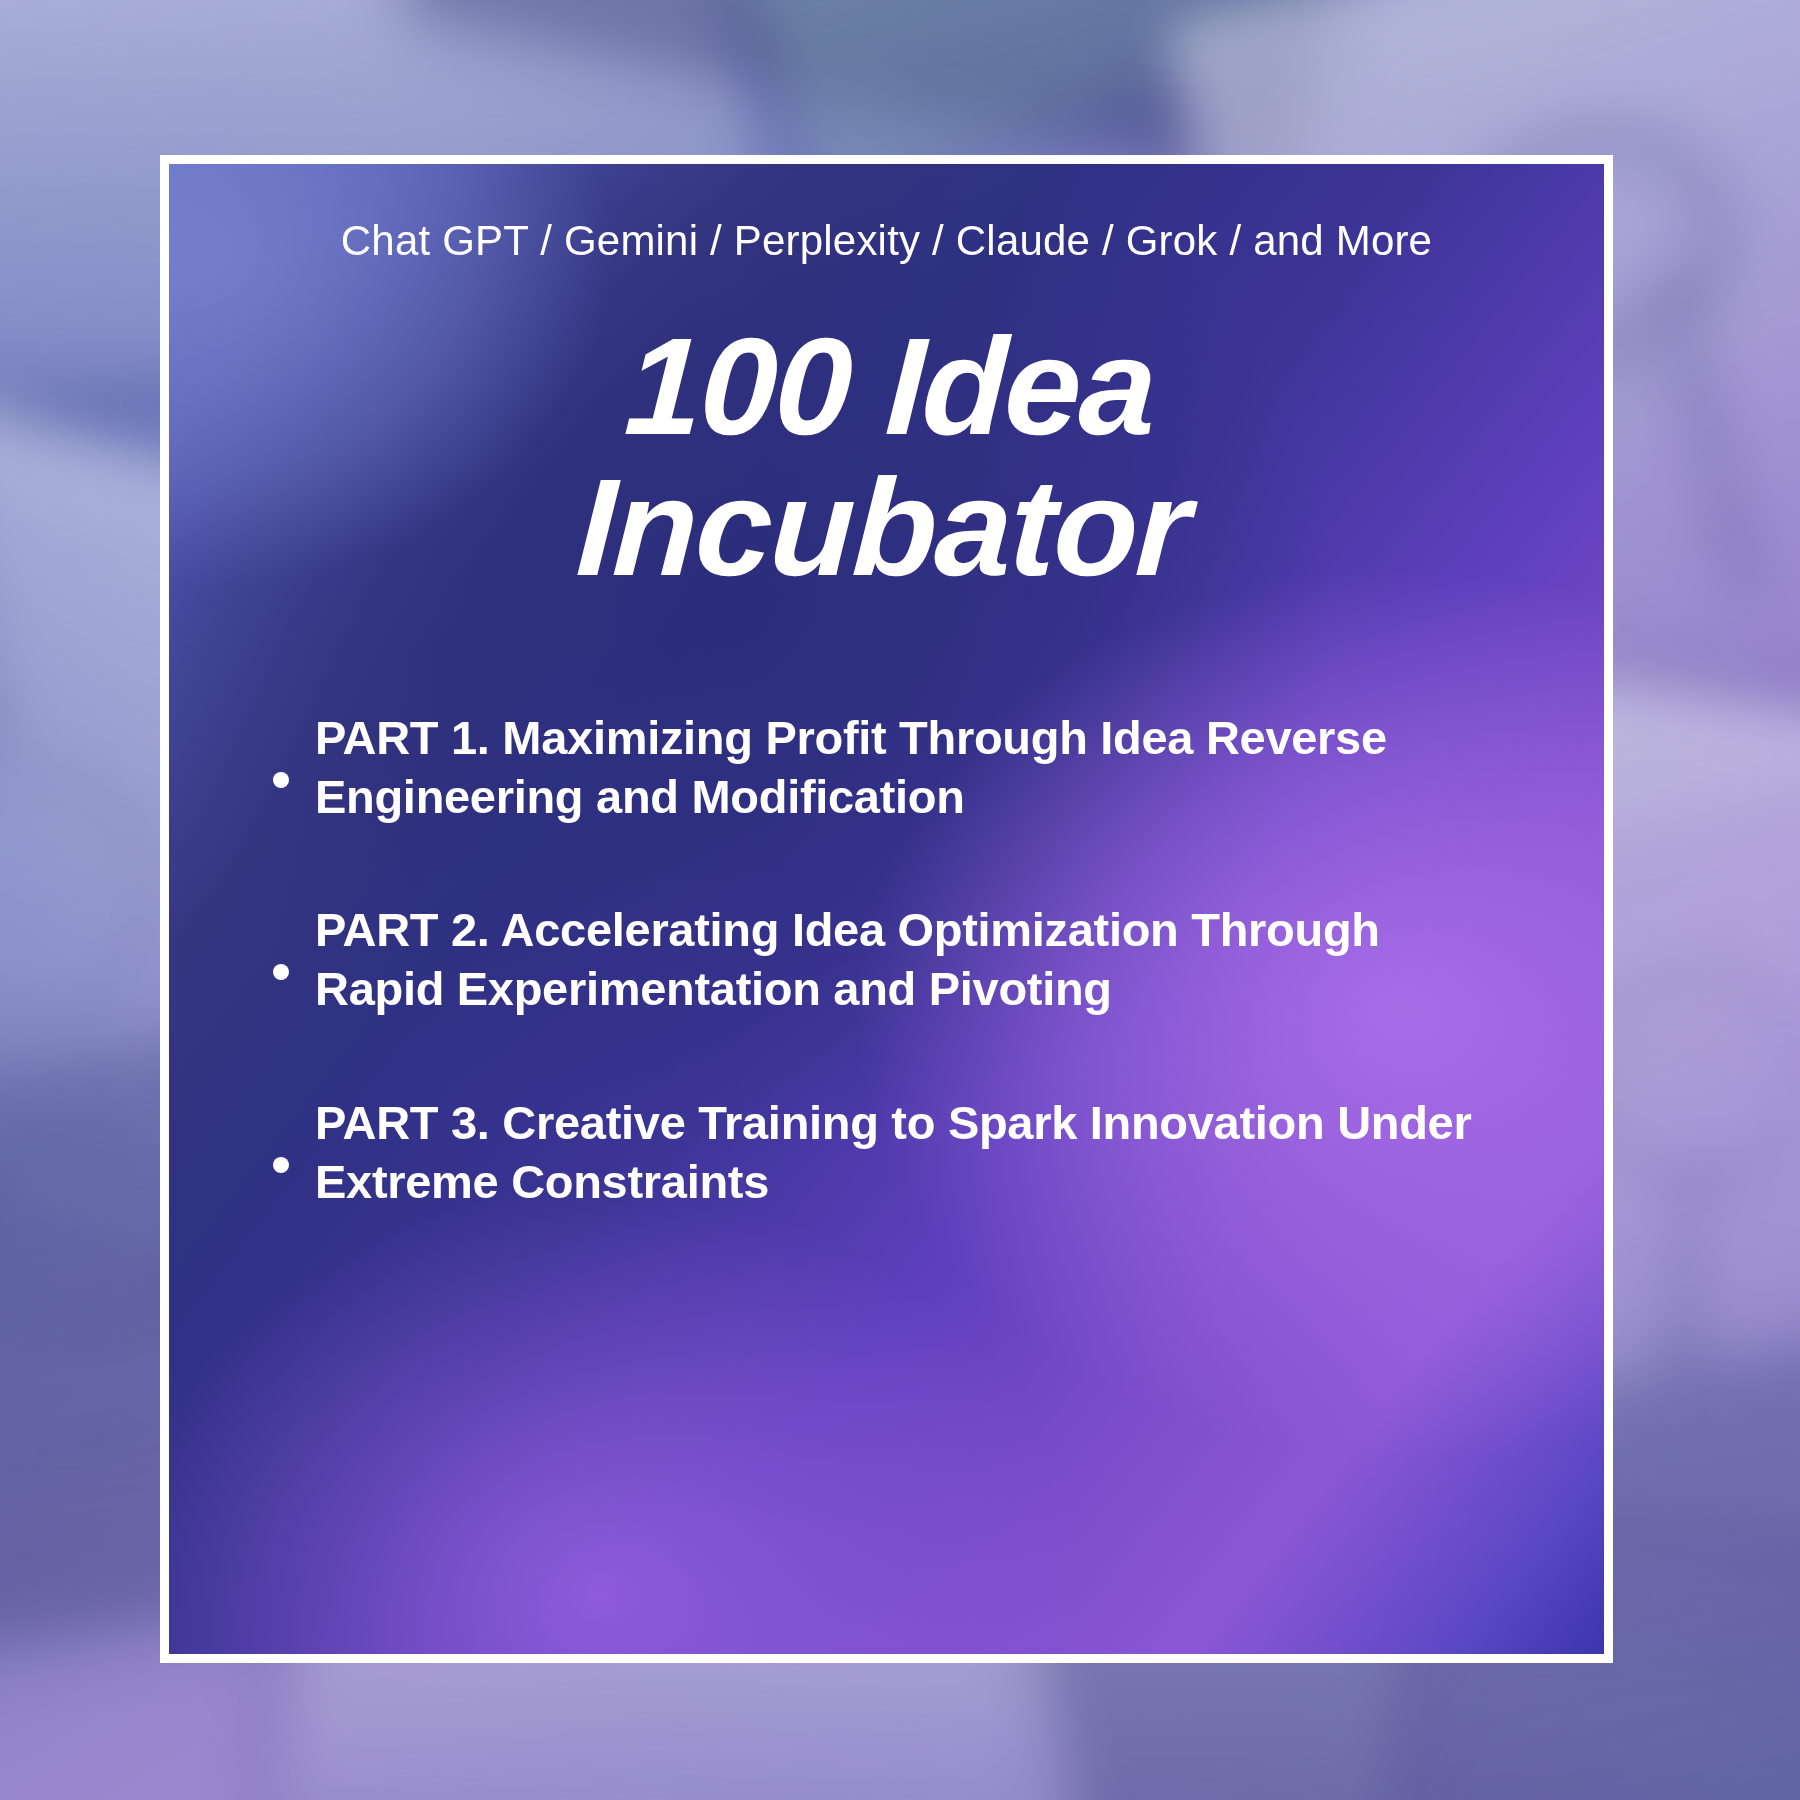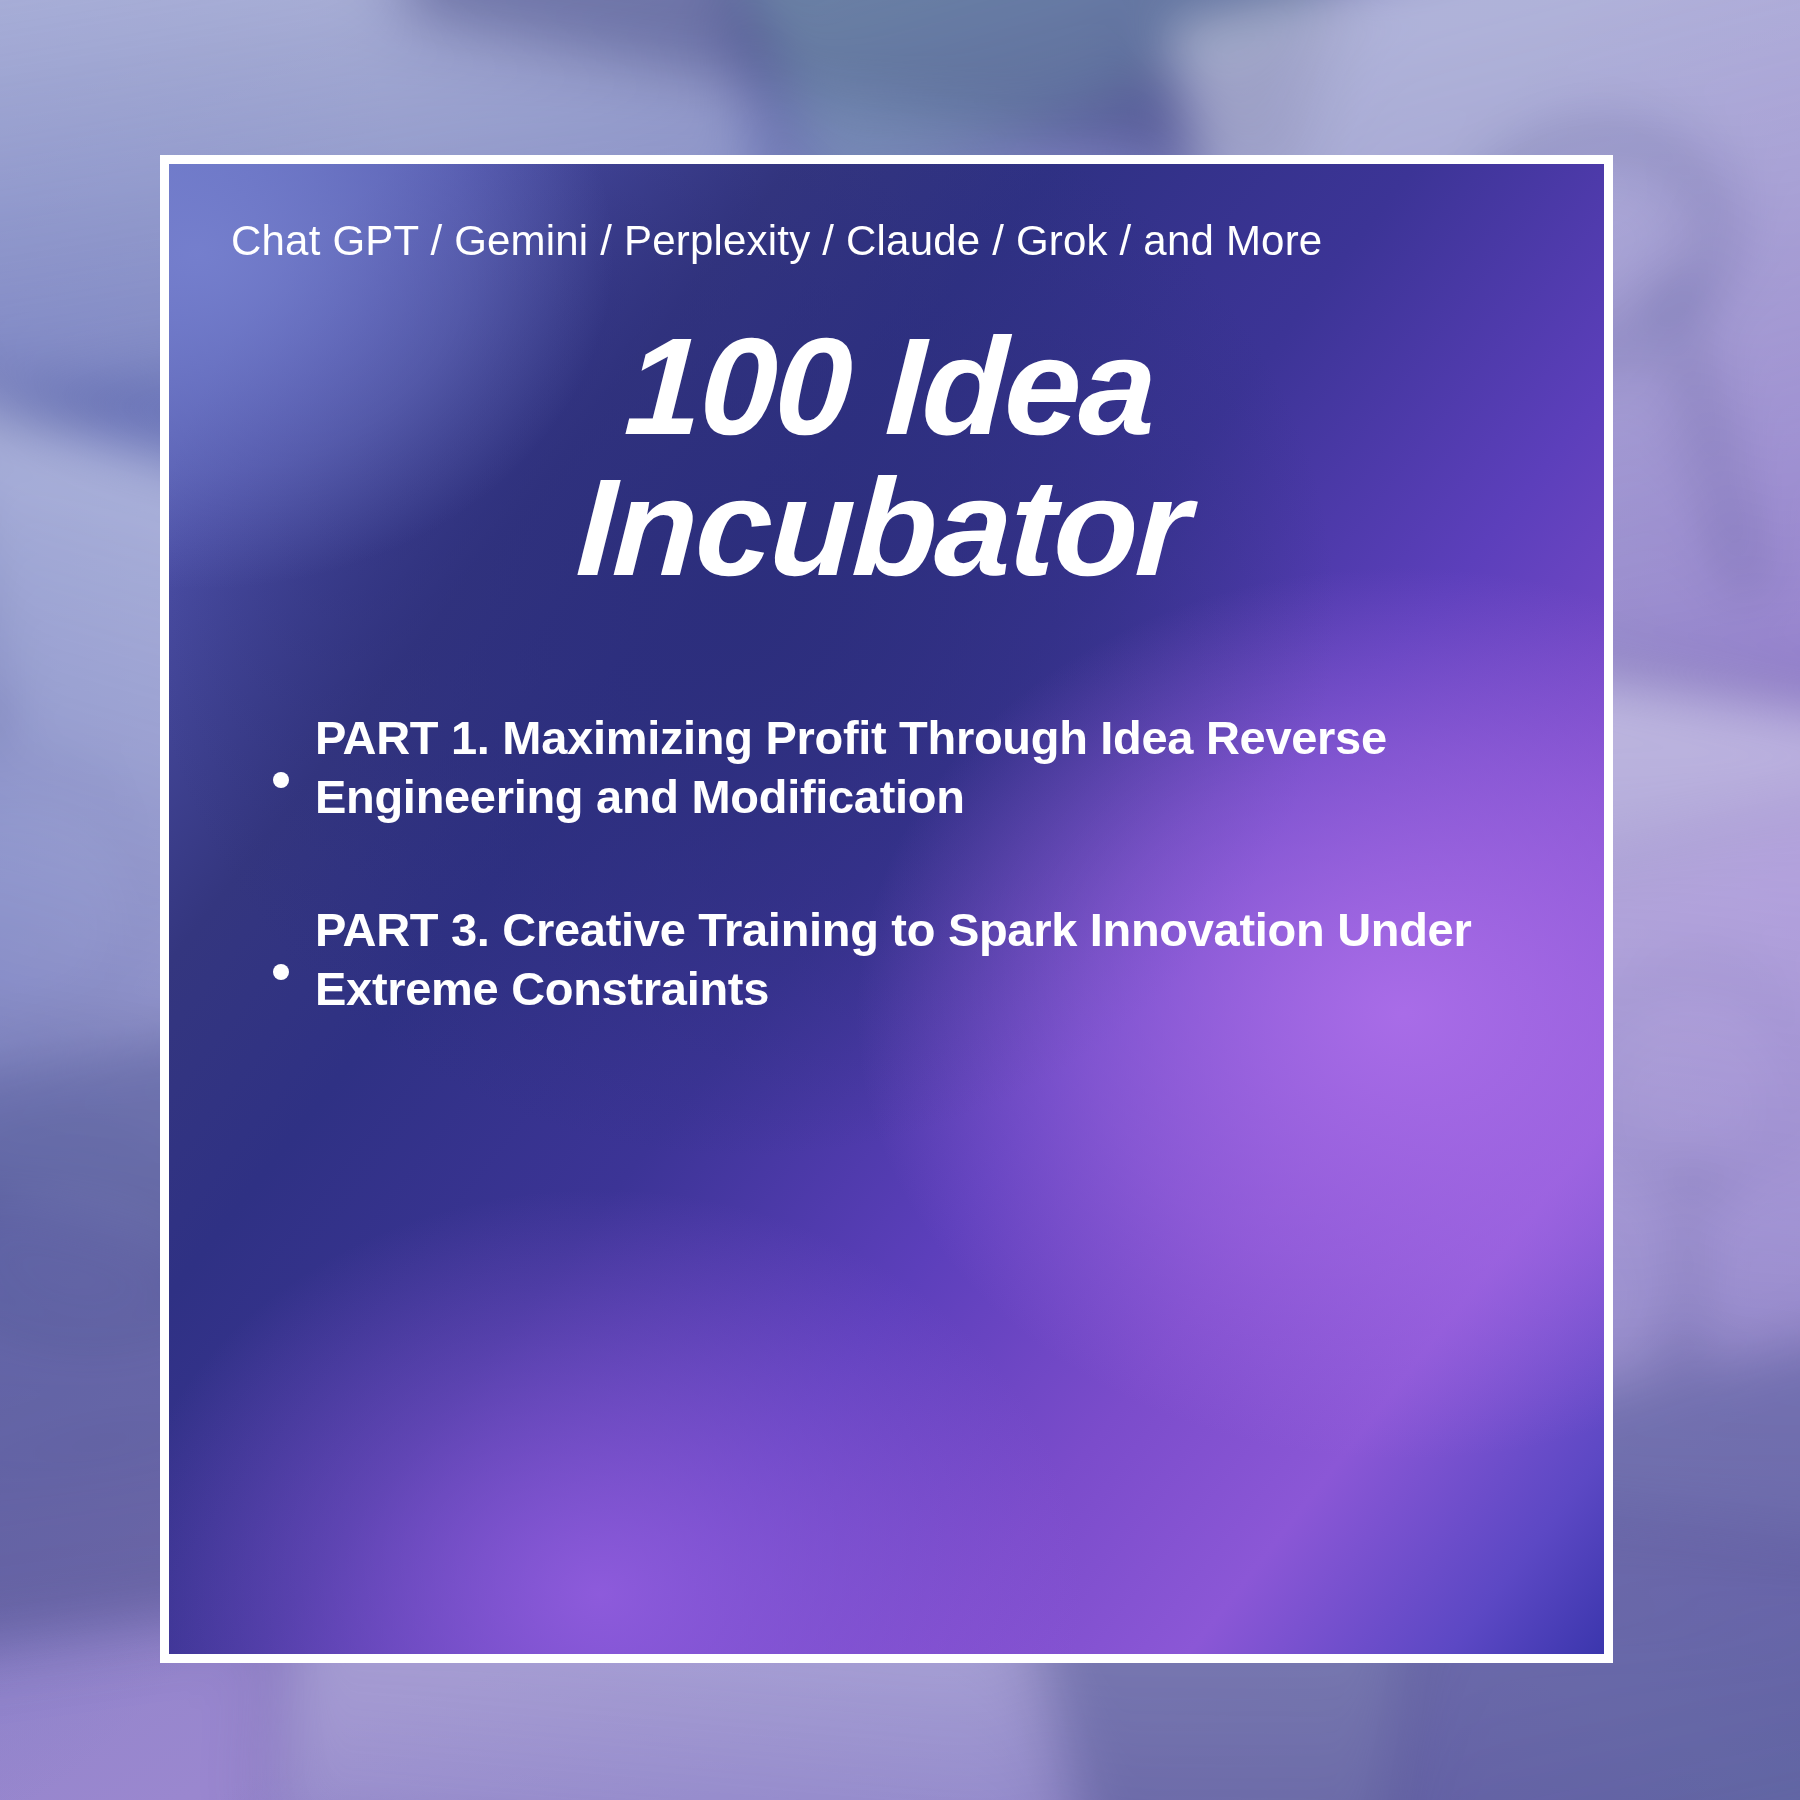--- a/index.html
+++ b/index.html
@@ -112,20 +112,21 @@
     inset: 0;
     padding: 48px 62px 0 62px;
   }
 
   
   .eyebrow {
     color: #ffffff;
     font-size: 42px;
     font-weight: 400;
     letter-spacing: 0.2px;
+    text-align: center;
     margin-top: 6px;
     line-height: 1.1;
     white-space: nowrap;
   }
 
   .title {
     color: #ffffff;
     font-weight: 700;
     font-style: italic;
     font-size: 138px;
@@ -205,20 +206,24 @@
           <span class="line">Incubator</span>
         </div>
 
         <div class="bullets">
           <div class="bullet">
             <span class="dot"></span>
             <span class="btext">PART 1. Maximizing Profit Through Idea Reverse Engineering and Modification</span>
           </div>
           <div class="bullet">
             <span class="dot"></span>
+            <span class="btext">PART 2. Accelerating Idea Optimization Through Rapid Experimentation and Pivoting</span>
+          </div>
+          <div class="bullet">
+            <span class="dot"></span>
             <span class="btext">PART 3. Creative Training to Spark Innovation Under Extreme Constraints</span>
           </div>
         </div>
 
       </div>
     </div>
   </div>
 
 </div>
 

